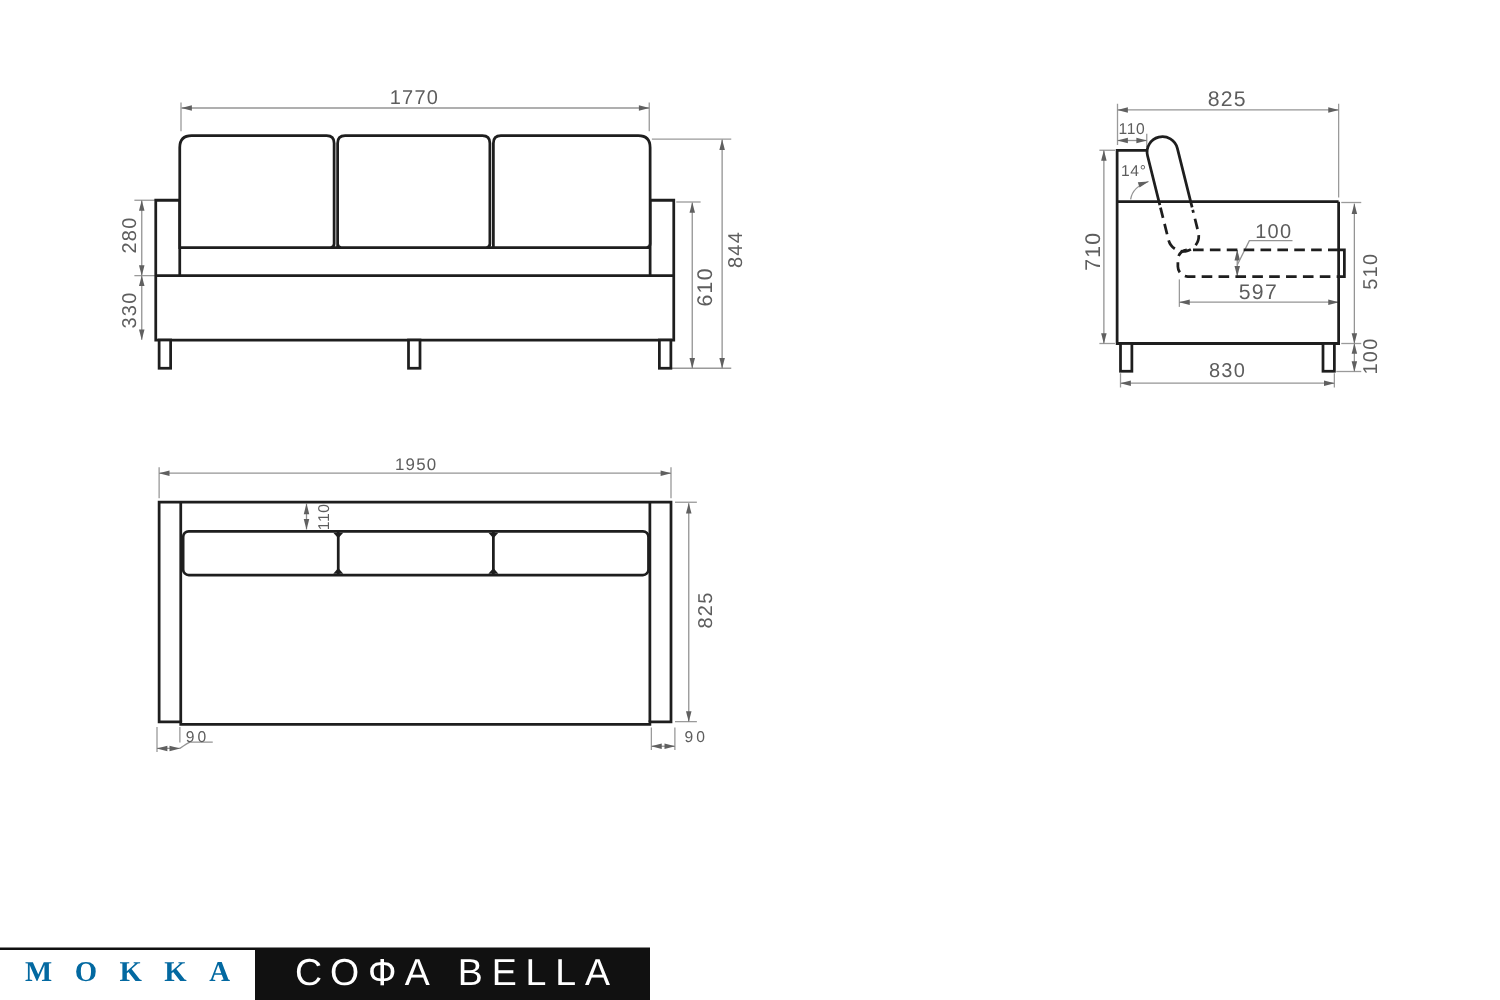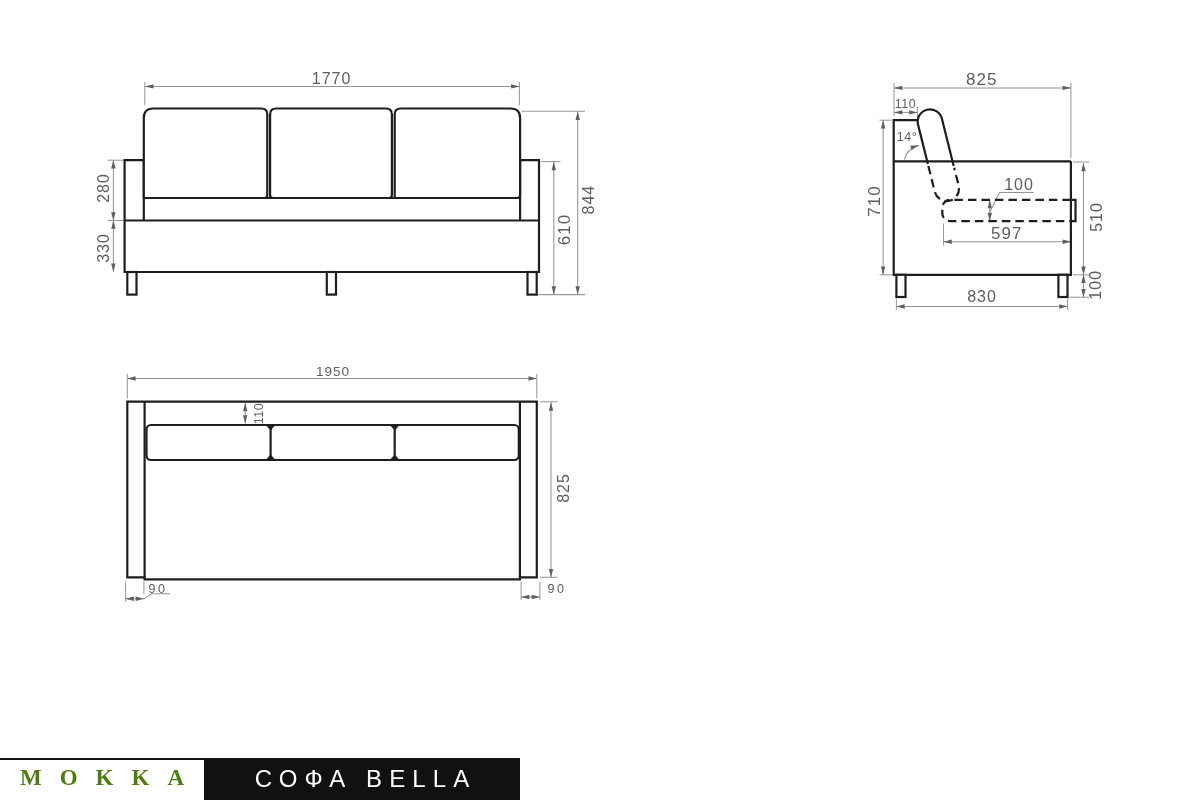--- a/index.html
+++ b/index.html
@@ -9,24 +9,24 @@
   .of{stroke:#1e1e1e;stroke-width:2.2;fill:#fff;}
   .d{stroke:#949494;stroke-width:1.05;fill:none;}
   .x{stroke:#9a9a9a;stroke-width:1.05;fill:none;}
   .dash{stroke:#1e1e1e;stroke-width:2.2;fill:none;stroke-dasharray:8.5 5;}
   text{fill:#5d5d5d;font-family:"Liberation Sans",sans-serif;font-size:16px;letter-spacing:1px;}
   .sm{font-size:12.5px;letter-spacing:0.5px;}
   #footline{position:absolute;left:0;top:758px;width:204px;height:2.2px;background:#101010;}
   #mokka{position:absolute;left:0;top:760px;width:204px;height:40px;background:#fff;
          display:flex;align-items:center;justify-content:center;}
   #mokka span{font-family:"Liberation Serif",serif;font-weight:bold;font-size:23px;
-         letter-spacing:18px;margin-right:-18px;color:#4d7c0f;position:relative;top:-2px;}
+         letter-spacing:18px;margin-right:-18px;color:#0369a1;position:relative;top:-2px;}
   #sofa{position:absolute;left:204px;top:758px;width:316px;height:42px;background:#111;
         display:flex;align-items:center;justify-content:center;}
-  #sofa span{color:#fff;font-size:24px;letter-spacing:7.1px;margin-right:-7.1px;font-weight:normal;}
+  #sofa span{color:#fff;font-size:30px;letter-spacing:7.1px;margin-right:-7.1px;font-weight:normal;}
 </style>
 </head>
 <body>
 <div id="wrap">
 <svg width="1200" height="800" viewBox="0 0 1200 800">
 <defs>
   <marker id="ar" viewBox="-10 -3 11 6" refX="-0.2" refY="0" markerWidth="11" markerHeight="6" markerUnits="userSpaceOnUse" orient="auto-start-reverse">
     <path d="M0,0 L-8.5,2.2 L-8.5,-2.2 Z" fill="#606060"></path>
   </marker>
 </defs>

